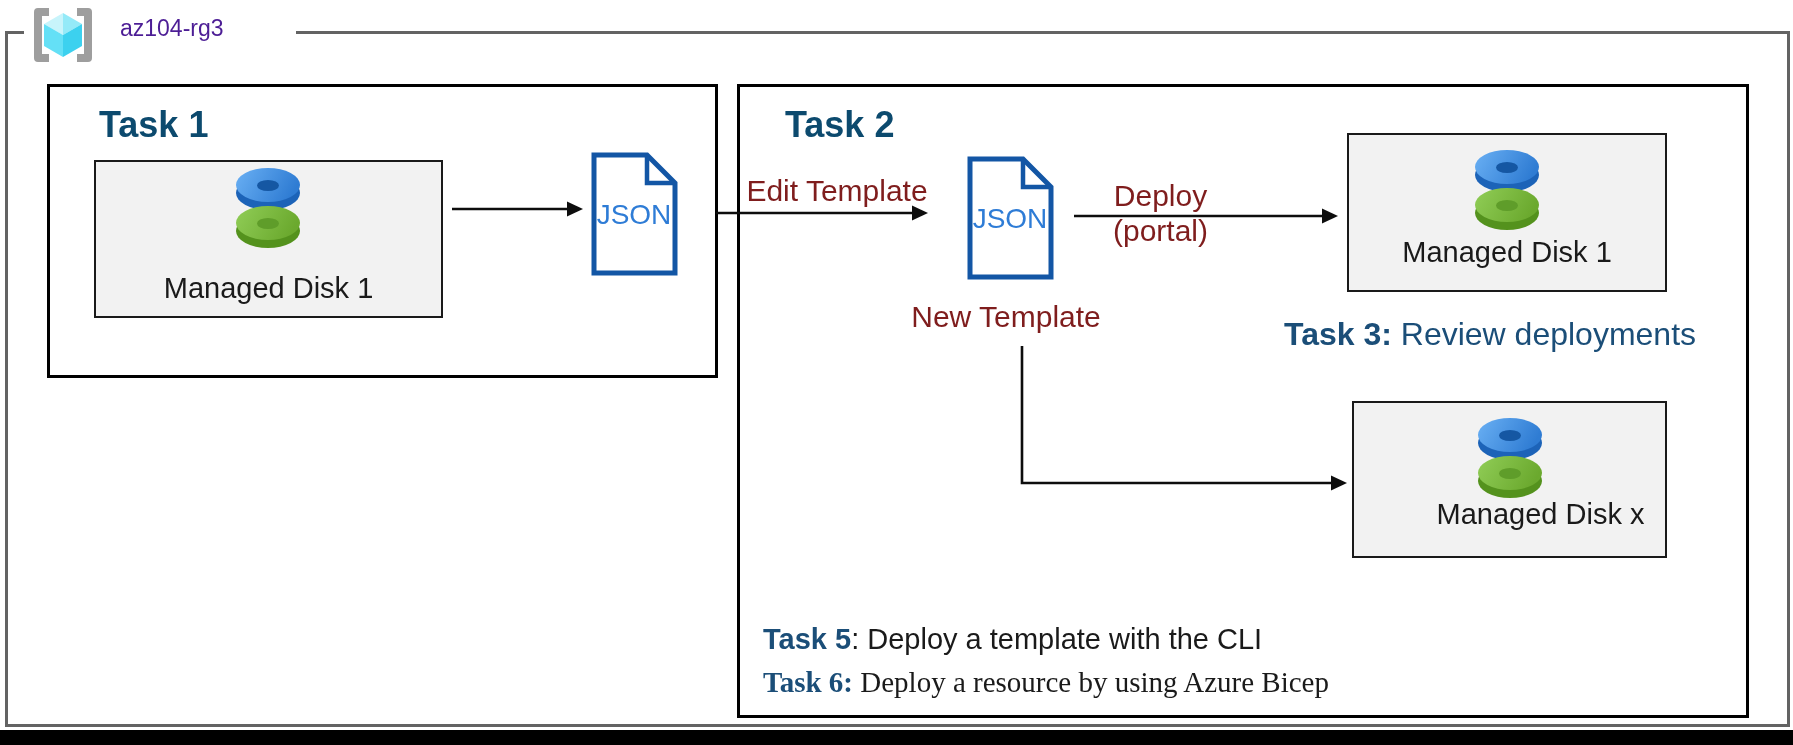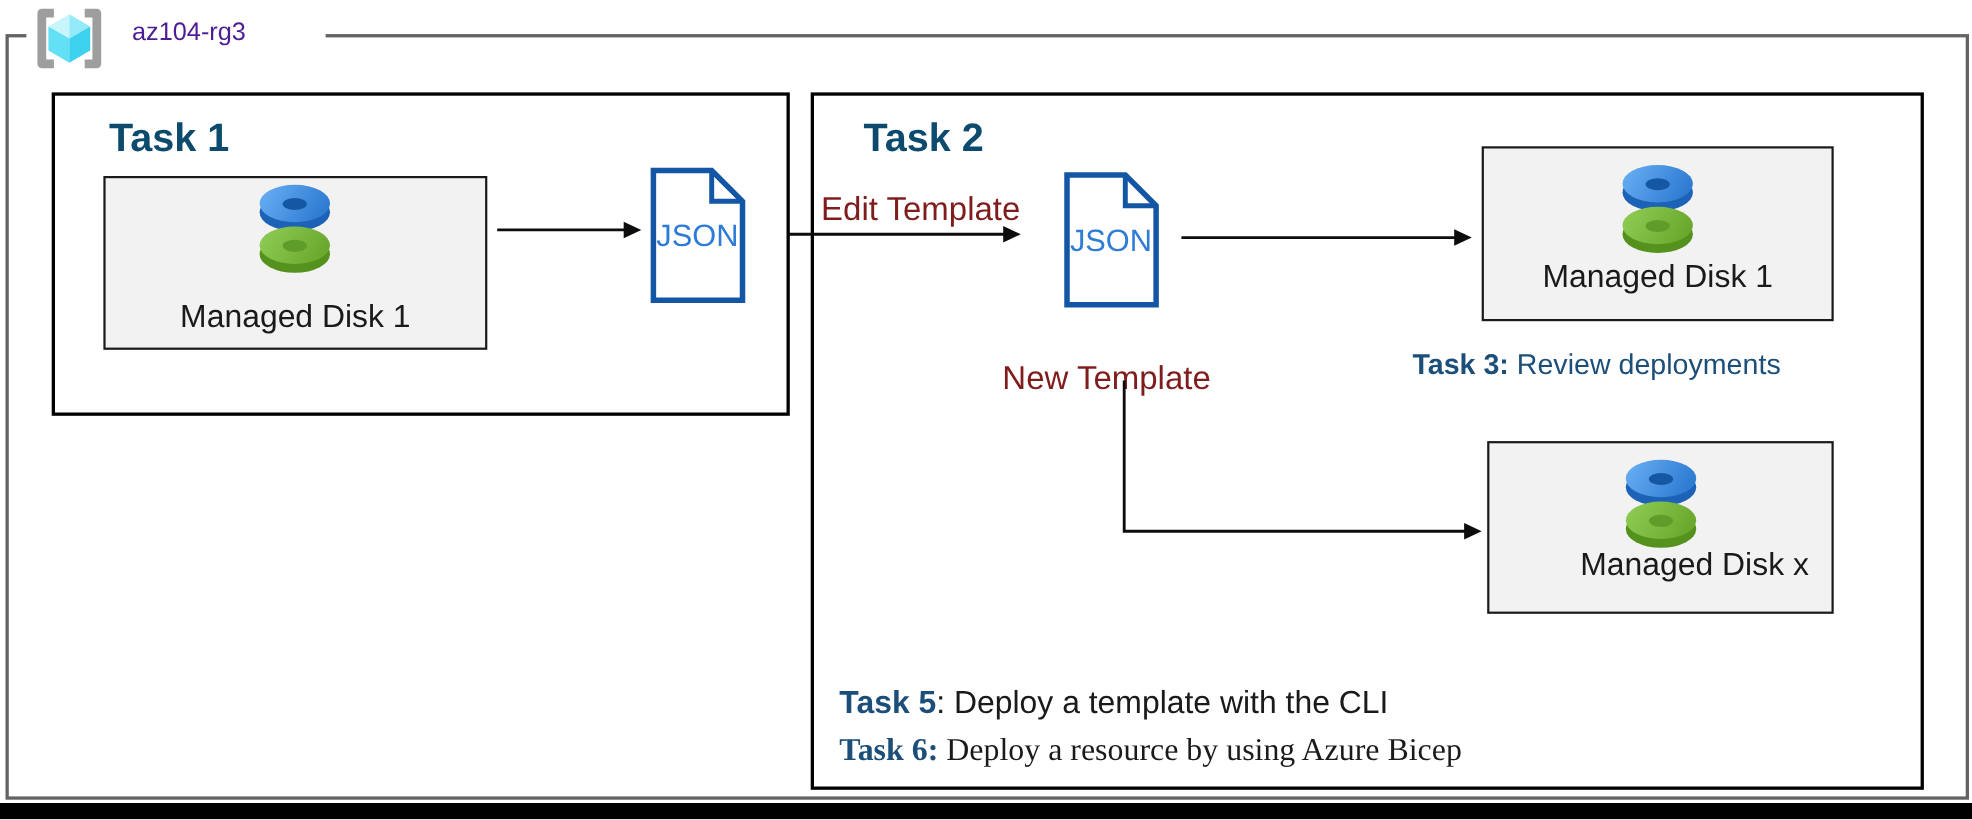--- a/index.html
+++ b/index.html
@@ -41,27 +41,27 @@
   .disk1{left:236px;top:168px;}
   .disk2{left:1475px;top:150px;}
   .disk3{left:1478px;top:418px;}
   
   .json-icon{width:92px;height:128px;}
   .json1{left:588px;top:150px;}
   .json2{left:964px;top:154px;}
   
   .flabel{font-size:30px;color:#7f1d1d;text-align:center;white-space:nowrap;}
   .template-label{left:540px;top:292px;width:180px;}
-  .new-template-label{left:886px;top:300px;width:240px;margin-top:28px;}
+  .new-template-label{left:886px;top:300px;width:240px;}
   .edit-template-label{left:712px;top:174px;width:250px;}
   .deploy-label{left:1063px;top:178px;width:195px;line-height:35px;}
   
   .task-line{font-size:29px;color:#1a1a1a;white-space:nowrap;}
   .task-line .tl-label{font-weight:700;color:#1B4E78;}
-  .task3-line{left:1284px;top:316px;font-size:26px;color:#1B4E78;}
+  .task3-line{left:1284px;top:316px;font-size:32px;color:#1B4E78;}
   .t4{left:763px;top:582px;}
   .t5{left:763px;top:623px;}
   .t6{left:763px;top:666px;font-family:Liberation Serif, serif;}
   .connector-layer{left:0;top:0;width:1793px;height:745px;pointer-events:none;}
 </style>
 </head>
 <body>
 
 <div class="canvas">
 
@@ -103,20 +103,24 @@
 
   <div class="abs flabel edit-template-label">Edit Template</div>
 
   <svg class="abs json-icon json2" viewBox="0 0 92 128">
     <path d="M6,5 H59 L87,33 V123 H6 Z" fill="#ffffff" stroke="#1356A5" stroke-width="5"></path>
     <path d="M59,5 V33 H87" fill="none" stroke="#1356A5" stroke-width="4.5"></path>
     <text x="46" y="74" text-anchor="middle" font-size="28" fill="#2E7CD6">JSON</text>
   </svg>
   <div class="abs flabel new-template-label">New Template</div>
 
+  <div class="abs flabel deploy-label">
+    <div>Deploy</div>
+    <div>(portal)</div>
+  </div>
 
   <div class="abs gray-box gb2"></div>
   <div class="disk abs disk2">
     <div class="e b-rim"></div>
       <div class="e b-top"></div>
       <div class="e b-hole"></div>
     <div class="e g-rim"></div>
       <div class="e g-top"></div>
       <div class="e g-hole"></div>
   </div>

